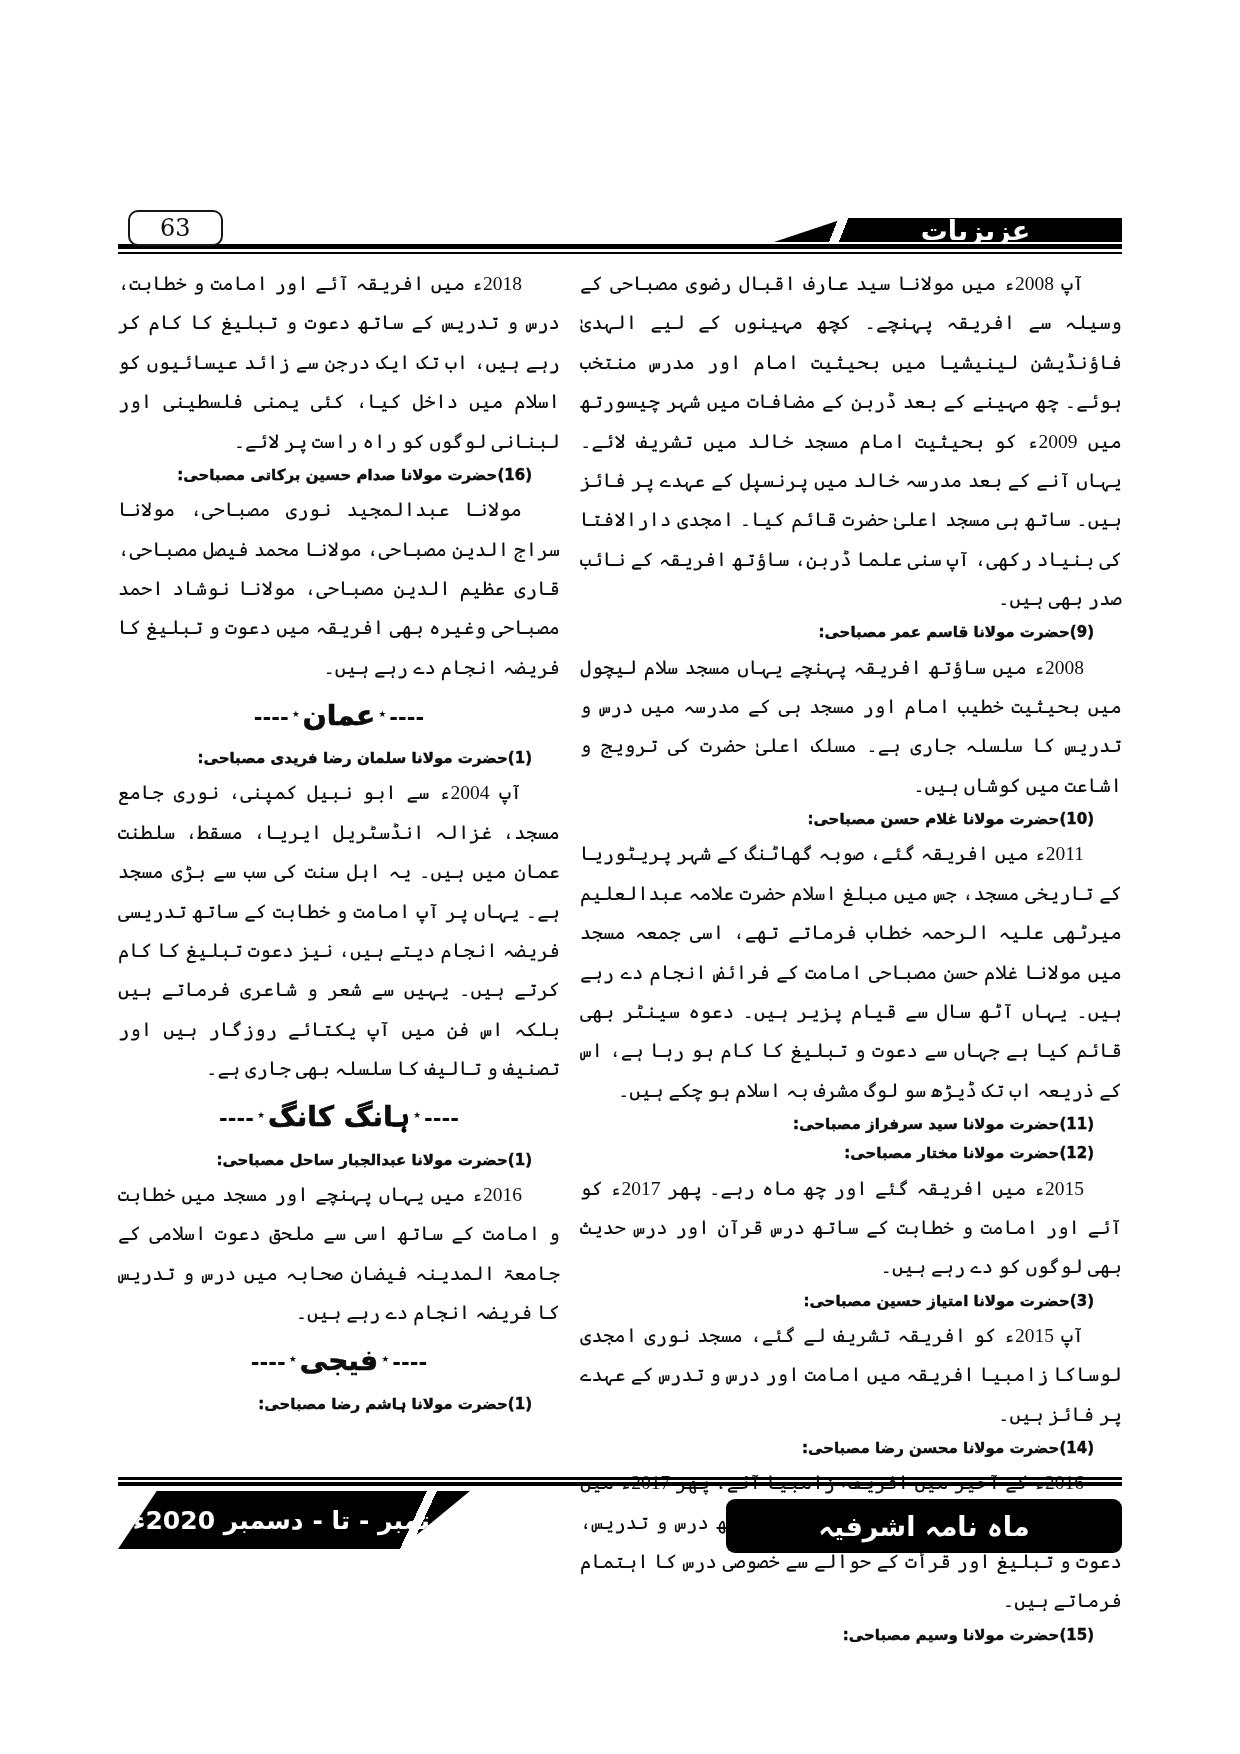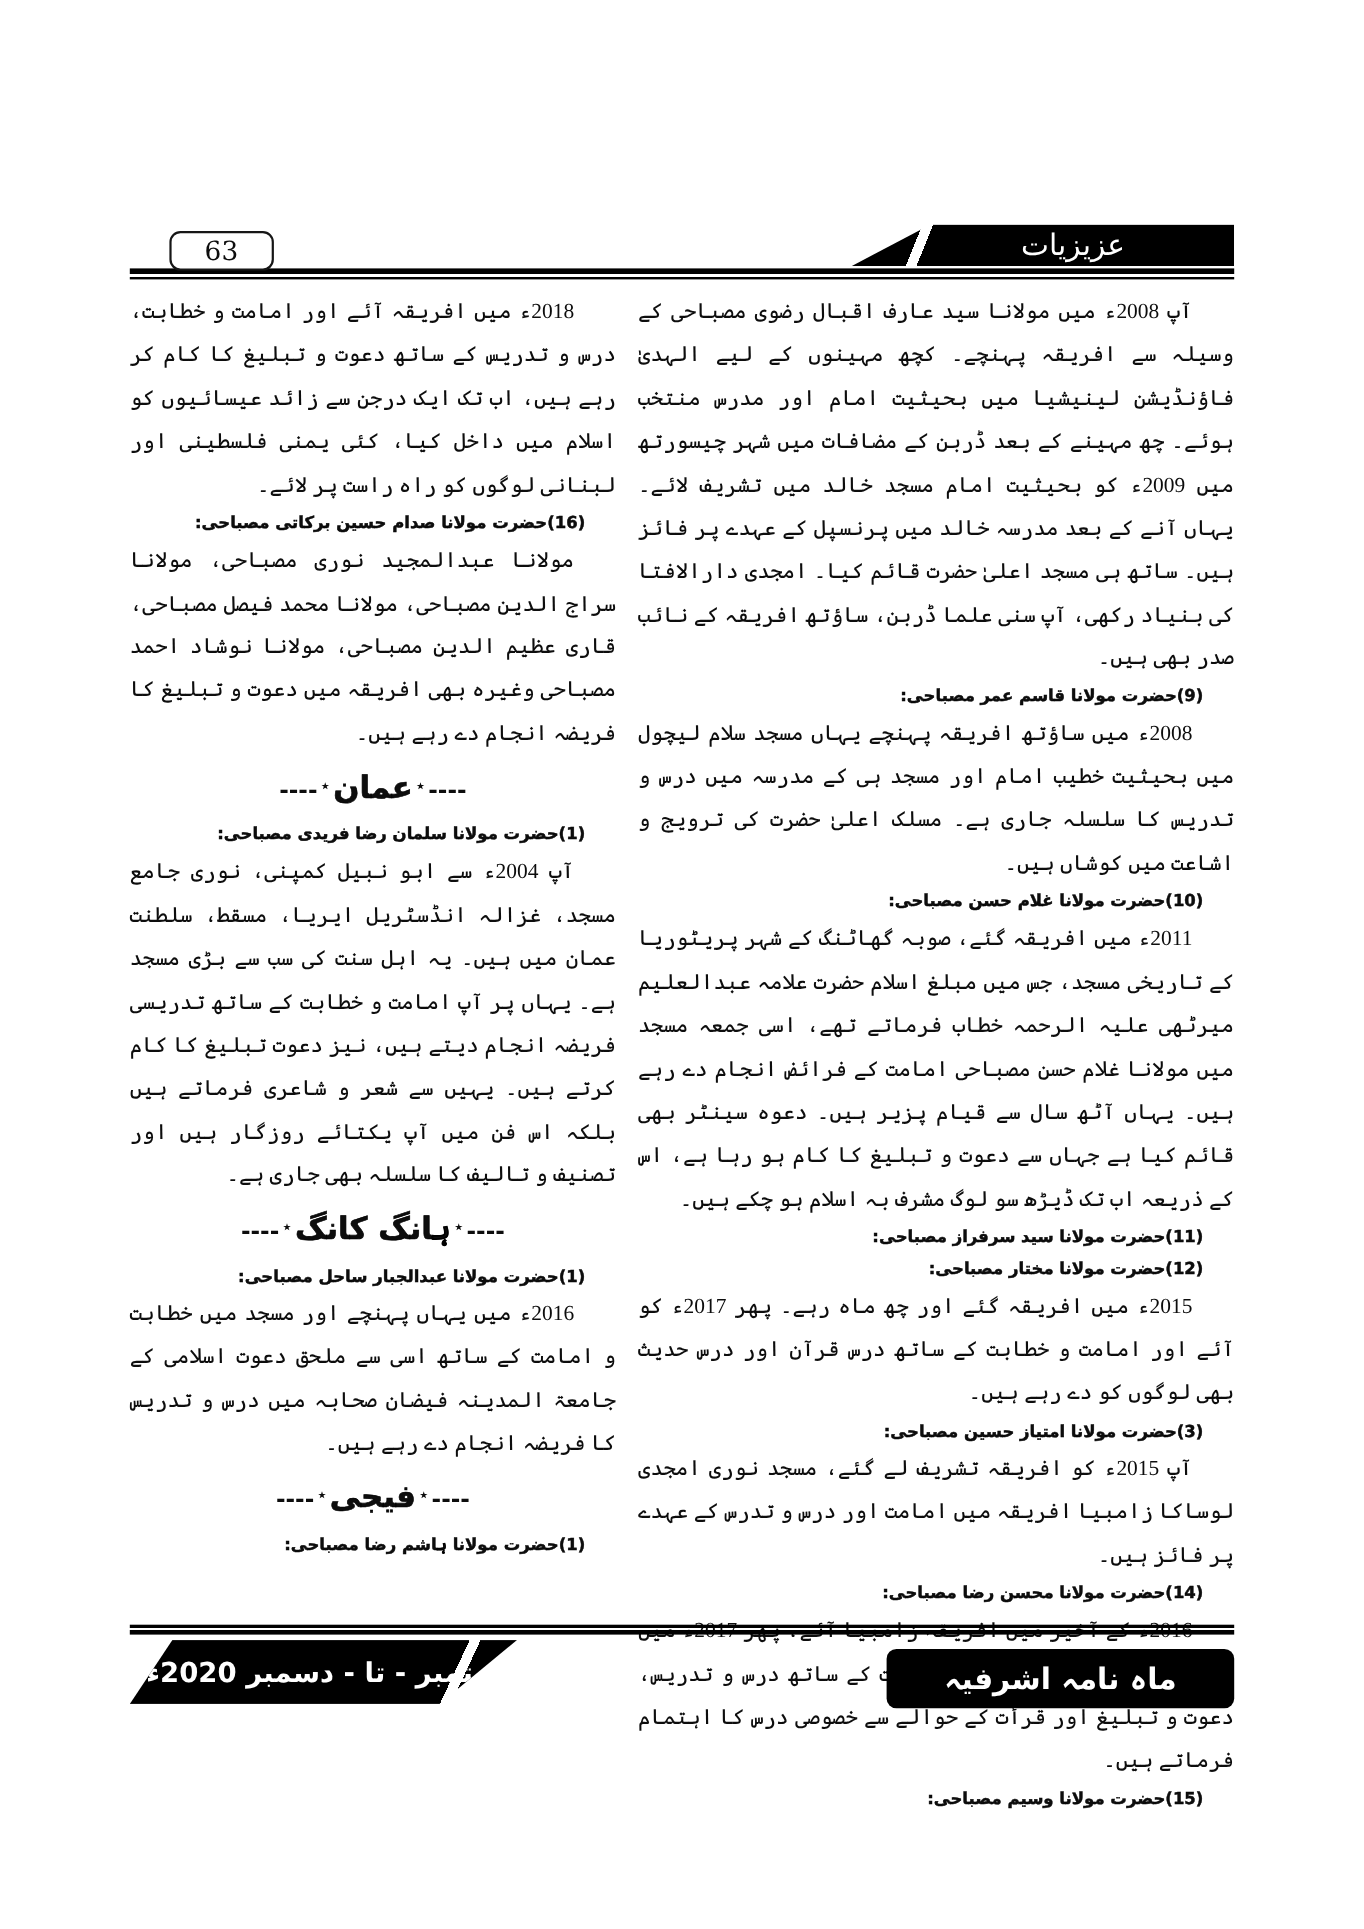--- a/index.html
+++ b/index.html
@@ -14,28 +14,28 @@
     overflow: hidden;
   }
   .content { position:absolute; left:118px; top:200px; width:1004px; }
 
   
   .hdr-row { display:flex; justify-content:space-between; align-items:flex-end; height:42px; }
   .pagenum-box {
     font-family:"DejaVu Serif", serif;
     font-size:24px; line-height:32px;
     border:2px solid #161616; border-radius:10px;
-    padding:0 30px; margin-left:36px; margin-bottom:-4px;
+    padding:0 30px; margin-left:10px; margin-bottom:-4px;
     background:#fff;
   }
   .section-banner {
-    width:348px; height:38px;
+    width:348px; height:24px;
     background: linear-gradient(112deg, #000 60px, #fff 60px, #fff 69px, #000 69px);
     clip-path: polygon(72px 0, 100% 0, 100% 100%, 0 100%);
-    color:#fff; font-weight:normal; font-size:27px;
+    color:#fff; font-weight:bold; font-size:27px;
     display:flex; align-items:center; justify-content:center;
     padding-left:55px;
   }
   .dbl-rule { height:10px; margin-top:2px;
     background: linear-gradient(#000 0 5px, transparent 5px 8px, #000 8px 10px);
   }
 
   
   .cols { display:flex; gap:20px; direction:rtl; margin-top:10px; }
   .col-right { width:542px; }
@@ -66,21 +66,21 @@
   .f-row { display:flex; justify-content:space-between; align-items:flex-start; margin-top:5px; }
   .issue-banner {
     width:352px; height:58px;
     background: linear-gradient(115deg, #000 0 280px, #fff 280px 289px, #000 289px);
     clip-path: polygon(11% 0, 100% 0, 80% 100%, 0 100%);
     color:#fff; font-size:25px; font-weight:bold;
     display:flex; align-items:center; justify-content:center;
     direction:rtl;
   }
   .mag-banner {
-    width:316px; height:54px; margin-top:8px;
+    width:396px; height:54px; margin-top:8px;
     background:#000; border-radius:9px;
     color:#fff; font-size:27px; font-weight:bold;
     display:flex; align-items:center; justify-content:center;
     direction:rtl;
   }
 </style>
 </head>
 <body>
 
 <div class="page">

